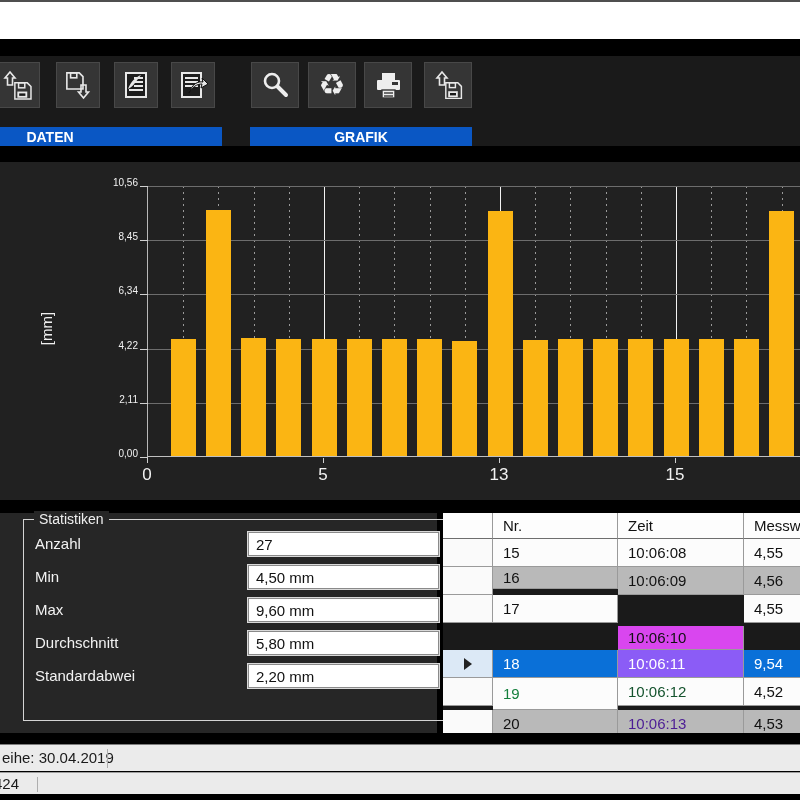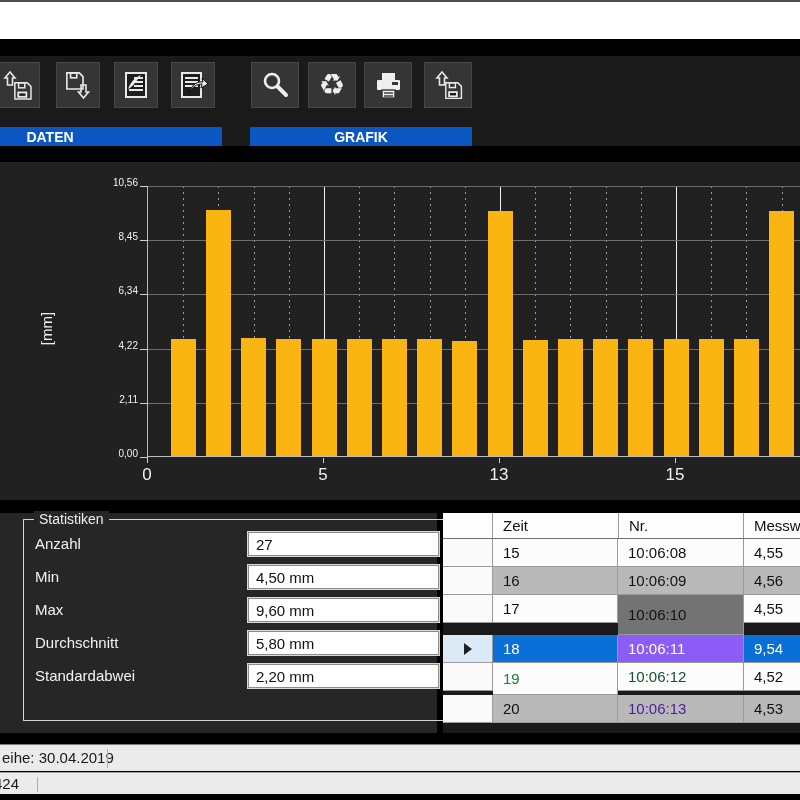--- a/index.html
+++ b/index.html
@@ -258,40 +258,40 @@
             <div class="stat-row" style="top: 144px;">
               <span class="stat-label">Standardabwei</span>
               <input class="stat-input" type="text" value="2,20 mm" style="">
             </div>
           </div>
       </div>
     </div>
     <div class="table-wrap" id="data-table">
         <div class="trow thead">
           <div class="tcell" style="width: 50px; height: 26px;"></div>
+          <div class="tcell" style="width: 125px; height: 26px;">Nr.</div>
           <div class="tcell" style="width: 126px; height: 26px;">Zeit</div>
-          <div class="tcell" style="width: 125px; height: 26px;">Nr.</div>
           <div class="tcell" style="width: 160px; height: 26px;">Messwert</div>
         </div>
         <div class="trow">
           <div class="tcell sel-cell" style="width: 50px; height: 28px; background: rgb(250, 250, 250);"></div>
           <div class="tcell" style="width: 125px; height: 28px; background: rgb(252, 252, 252); color: rgb(17, 17, 17);">15</div>
           <div class="tcell" style="width: 126px; height: 28px; background: rgb(252, 252, 252); color: rgb(17, 17, 17);">10:06:08</div>
           <div class="tcell" style="width: 160px; height: 28px; background: rgb(252, 252, 252); color: rgb(17, 17, 17);">4,55</div>
         </div>
         <div class="trow">
           <div class="tcell sel-cell" style="width: 50px; height: 28px; background: rgb(250, 250, 250);"></div>
-          <div class="tcell" style="width: 125px; height: 28px; background: rgb(185, 185, 185); color: rgb(17, 17, 17);">16</div>
+          <div class="tcell" style="width: 125px; height: 22px; background: rgb(185, 185, 185); color: rgb(17, 17, 17);">16</div>
           <div class="tcell" style="width: 126px; height: 28px; background: rgb(185, 185, 185); color: rgb(17, 17, 17);">10:06:09</div>
           <div class="tcell" style="width: 160px; height: 28px; background: rgb(185, 185, 185); color: rgb(17, 17, 17);">4,56</div>
         </div>
         <div class="trow">
           <div class="tcell sel-cell" style="width: 50px; height: 28px; background: rgb(250, 250, 250);"></div>
           <div class="tcell" style="width: 125px; height: 28px; background: rgb(252, 252, 252); color: rgb(17, 17, 17);">17</div>
-          <div class="tcell" style="width: 126px; height: 40px; background: #737373; color: rgb(17, 17, 17);">10:06:10</div>
+          <div class="tcell" style="width: 126px; height: 24px; background: #d946ef; color: rgb(17, 17, 17); margin-top: 31px;">10:06:10</div>
           <div class="tcell" style="width: 160px; height: 28px; background: rgb(252, 252, 252); color: rgb(17, 17, 17);">4,55</div>
         </div>
         <div class="trow">
           <div class="tcell sel-cell" style="width: 50px; height: 28px; background: rgb(220, 233, 246);">
             <div class="arrow"></div>
           </div>
           <div class="tcell" style="width: 125px; height: 28px; background: rgb(10, 112, 216); color: rgb(255, 255, 255);">18</div>
           <div class="tcell" style="width: 126px; height: 28px; background: #8b5cf6; color: rgb(255, 255, 255);">10:06:11</div>
           <div class="tcell" style="width: 160px; height: 28px; background: rgb(10, 112, 216); color: rgb(255, 255, 255);">9,54</div>
         </div>

